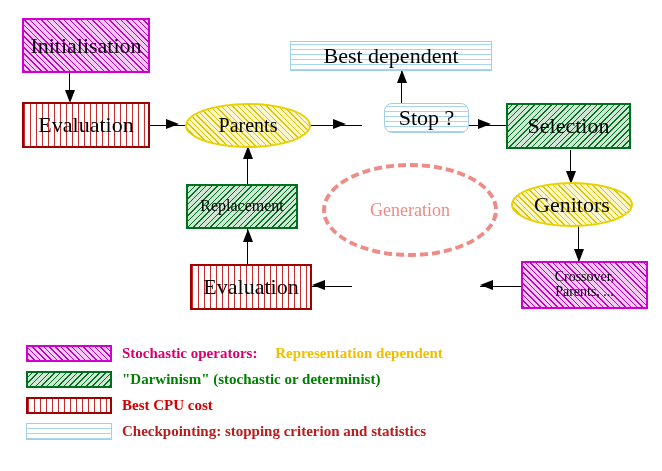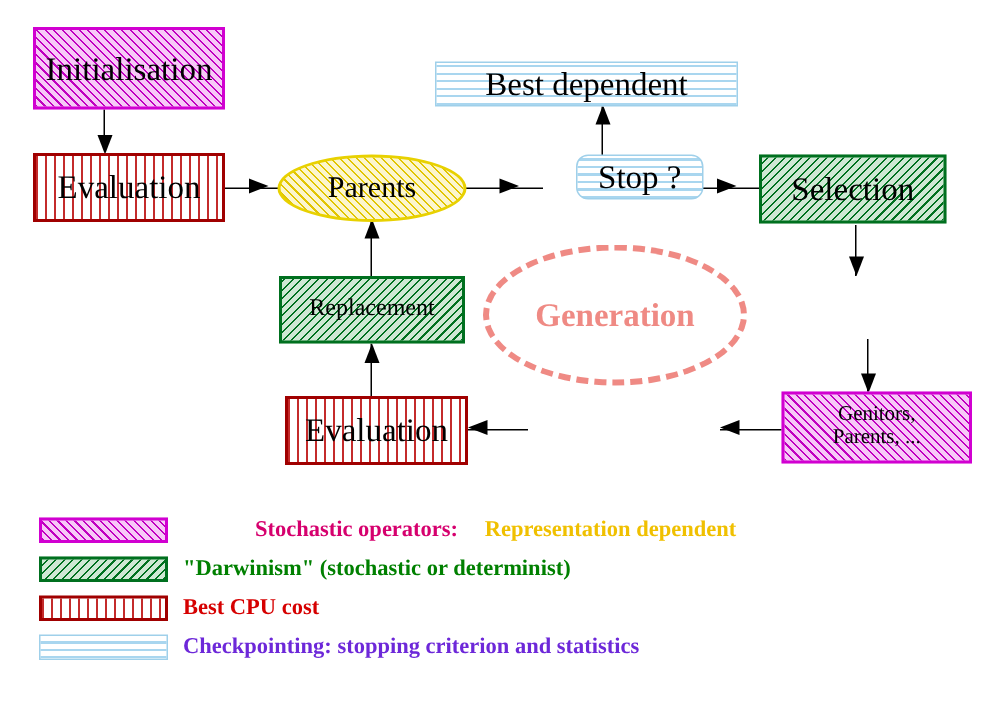--- a/index.html
+++ b/index.html
@@ -140,24 +140,24 @@
   }
   .legend-text {
     position: absolute;
     left: 122px;
     font-size: 15px;
     font-weight: bold;
     white-space: nowrap;
     font-family: "Liberation Serif", "DejaVu Serif", serif;
   }
   .legend-text .accent { color: #f0c000; }
-  .c-magenta { color: #d6006e; margin-left: 48px; }
+  .c-magenta { color: #d6006e; }
   .c-green   { color: #008000; }
   .c-red     { color: #d60000; }
-  .c-blue    { color: #6d28d9; text-align: right; }
+  .c-blue    { color: #b91c1c; text-align: right; }
 </style>
 </head>
 <body>
 
 <div id="canvas">
 
   <div class="line-v" style="left:69px; top:68px; height:28px;"></div>
   <div class="arrow arrow-down" style="left:65px; top:90px;"></div>
 
   <div class="line-h" style="left:148px; top:125px; width:42px;"></div>
@@ -207,36 +207,39 @@
   </div>
 
   <div class="node fill-blue" style="left:290px; top:41px; width:202px; height:30px; font-size:22px;">
     <span>Best dependent</span>
   </div>
 
   <div class="node fill-green" style="left:506px; top:103px; width:125px; height:46px; font-size:22px;">
     <span>Selection</span>
   </div>
 
+  <div class="node fill-yellow ellipse" style="left:511px; top:182px; width:122px; height:45px; font-size:22px;">
+    <span>Genitors</span>
+  </div>
 
   <div class="node fill-magenta" style="left:521px; top:261px; width:127px; height:48px; font-size:14px; flex-direction:column; justify-content:center;">
-    <span>Genitors,</span>
+    <span>Crossover,</span>
     <span>Parents, ...</span>
   </div>
 
 
   <div class="node fill-red" style="left:190px; top:264px; width:122px; height:46px; font-size:22px;">
     <span>Evaluation</span>
   </div>
 
-  <div class="node fill-green" style="left:186px; top:184px; width:124px; height:45px; font-size:16px;">
+  <div class="node fill-green" style="left:186px; top:184px; width:112px; height:45px; font-size:16px;">
     <span>Replacement</span>
   </div>
 
-  <div class="node gen-ellipse" style="left:322px; top:163px; width:176px; height:94px; font-size:22px; z-index:2;font-weight:bold;">
+  <div class="node gen-ellipse" style="left:322px; top:163px; width:176px; height:94px; font-size:18px; z-index:2;">
     <span>Generation</span>
   </div>
 
   <div id="legend">
 
     <div class="legend-row">
       <div class="legend-swatch fill-magenta"></div>
       <div class="legend-text c-magenta">
         <span>Stochastic operators:</span>
         <span class="accent" style="margin-left:14px;">Representation dependent</span>

